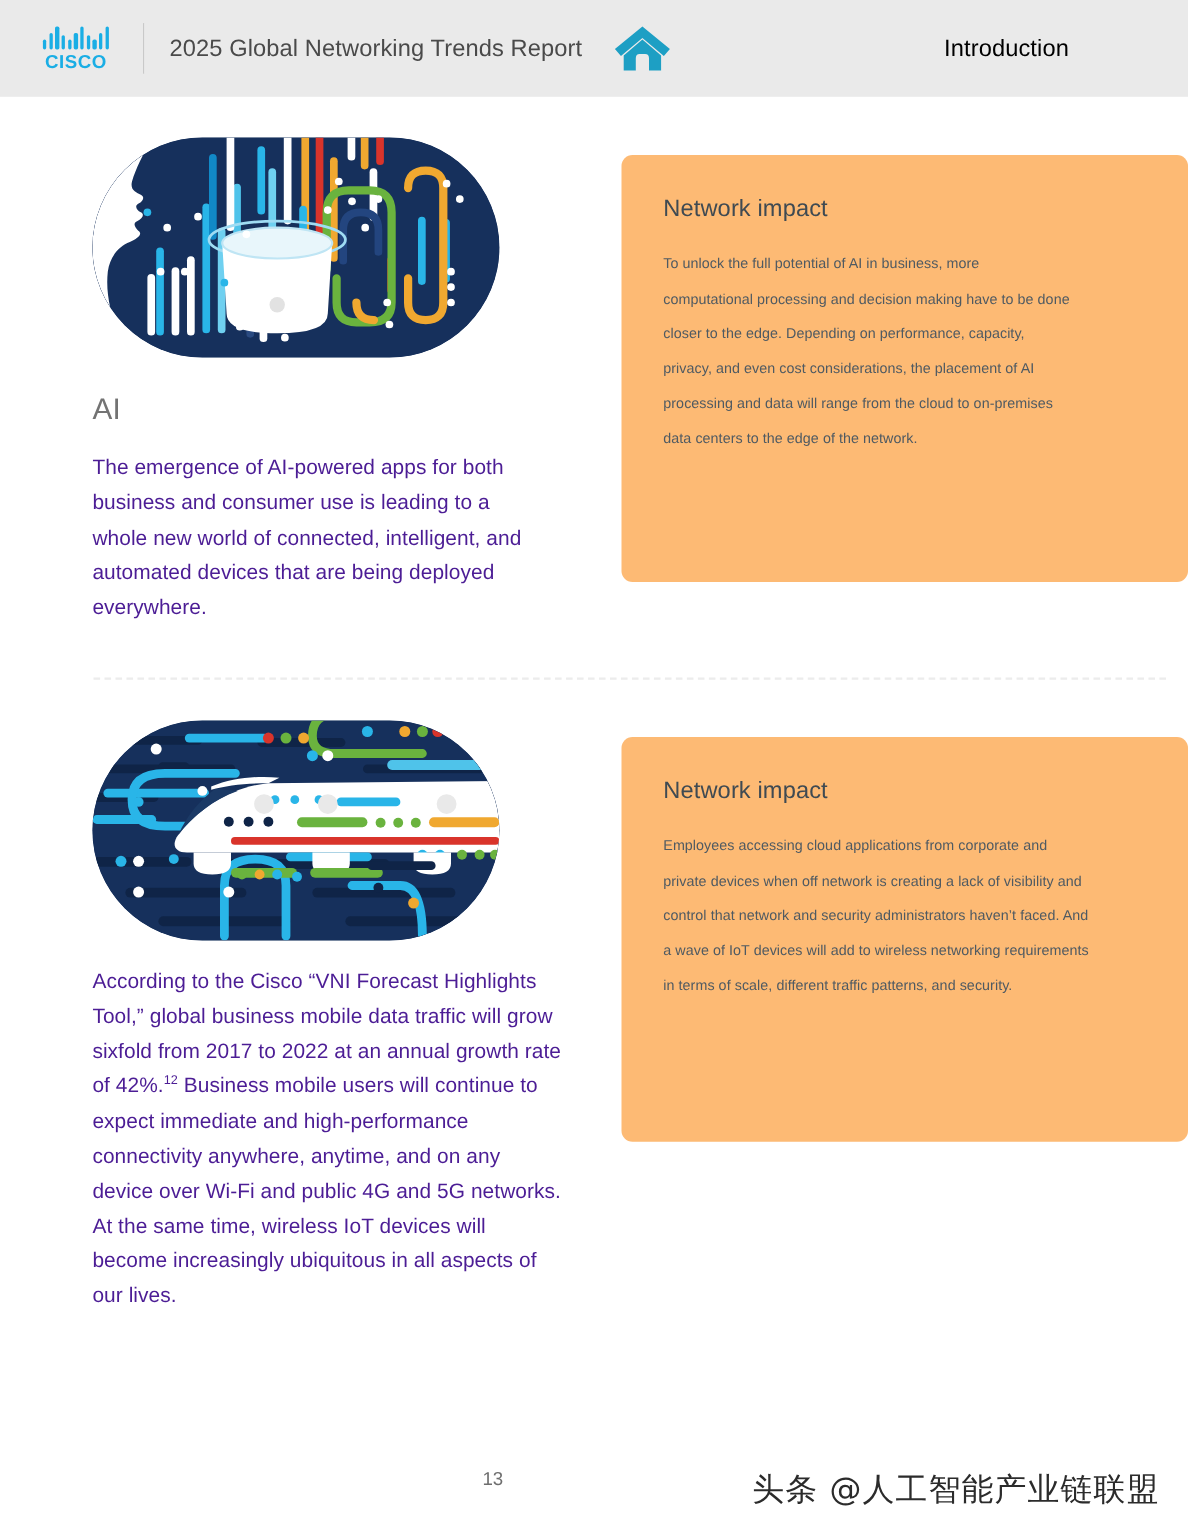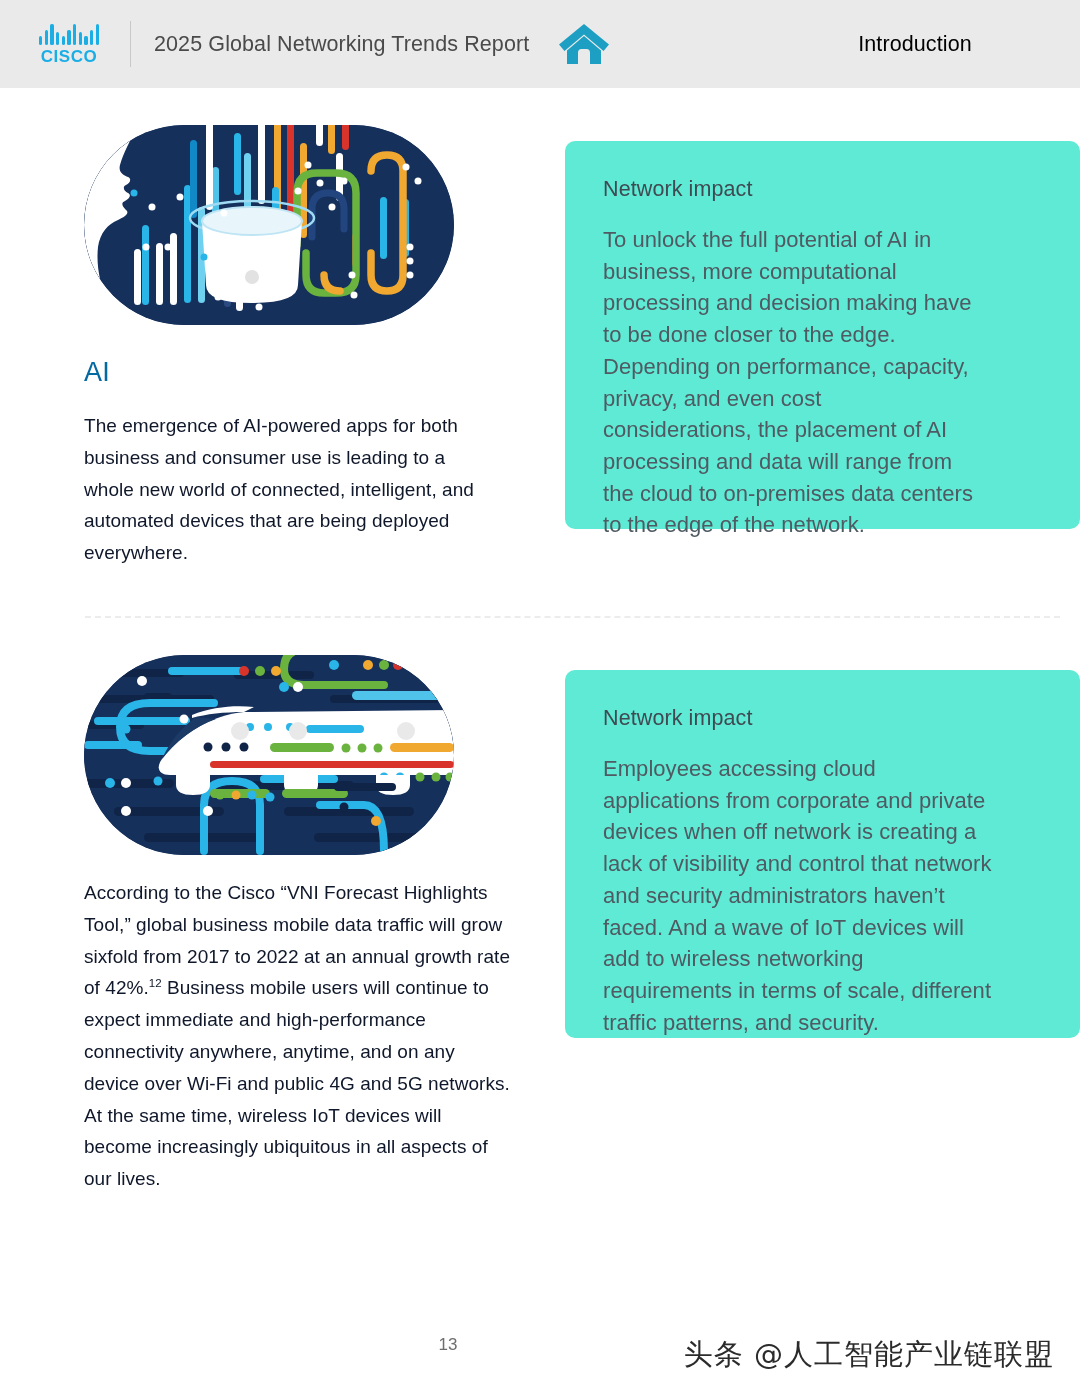--- a/index.html
+++ b/index.html
@@ -33,37 +33,37 @@
     letter-spacing: 0.1px; white-space: nowrap;
   }
   .home-icon { margin-left: 28px; display: flex; align-items: center; }
   .hdr-section {
     position: absolute; right: 0; width: 330px; text-align: center;
     font-size: 21.5px; color: #000000; letter-spacing: 0.1px;
   }
   .col-left { position: absolute; left: 84px; width: 440px; }
   .panel {
     position: absolute;
-    background: #5eead4;
+    background: #fdba74;
     border-radius: 10px;
     padding: 36px 40px 34px 38px;
   }
   .panel-title {
     font-size: 21.5px; color: #3f4a52; font-weight: normal;
     margin-bottom: 22px; letter-spacing: 0.1px;
   }
   .panel-body {
-    font-size: 22px; color: #4f5a62; line-height: 31.7px; letter-spacing: 0.05px;
+    font-size: 13px; color: #4f5a62; line-height: 31.7px; letter-spacing: 0.05px;
   }
 
   .sec-title {
-    font-size: 27px; color: #0369a1; font-weight: normal; letter-spacing: 0.2px;
+    font-size: 27px; color: #737373; font-weight: normal; letter-spacing: 0.2px;
   }
   .sec-body {
-    font-size: 19px; color: #0f172a; line-height: 31.8px; letter-spacing: 0.05px;
+    font-size: 19px; color: #4c1d95; line-height: 31.8px; letter-spacing: 0.05px;
   }
   .sec-body sup { font-size: 11.5px; vertical-align: super; line-height: 0; }
 
   
   .illus {
     position: relative; width: 370px; height: 200px;
     border-radius: 100px; overflow: hidden; background: #16305c;
   }
   .illus svg { display: block; width: 370px; height: 200px; }
 

